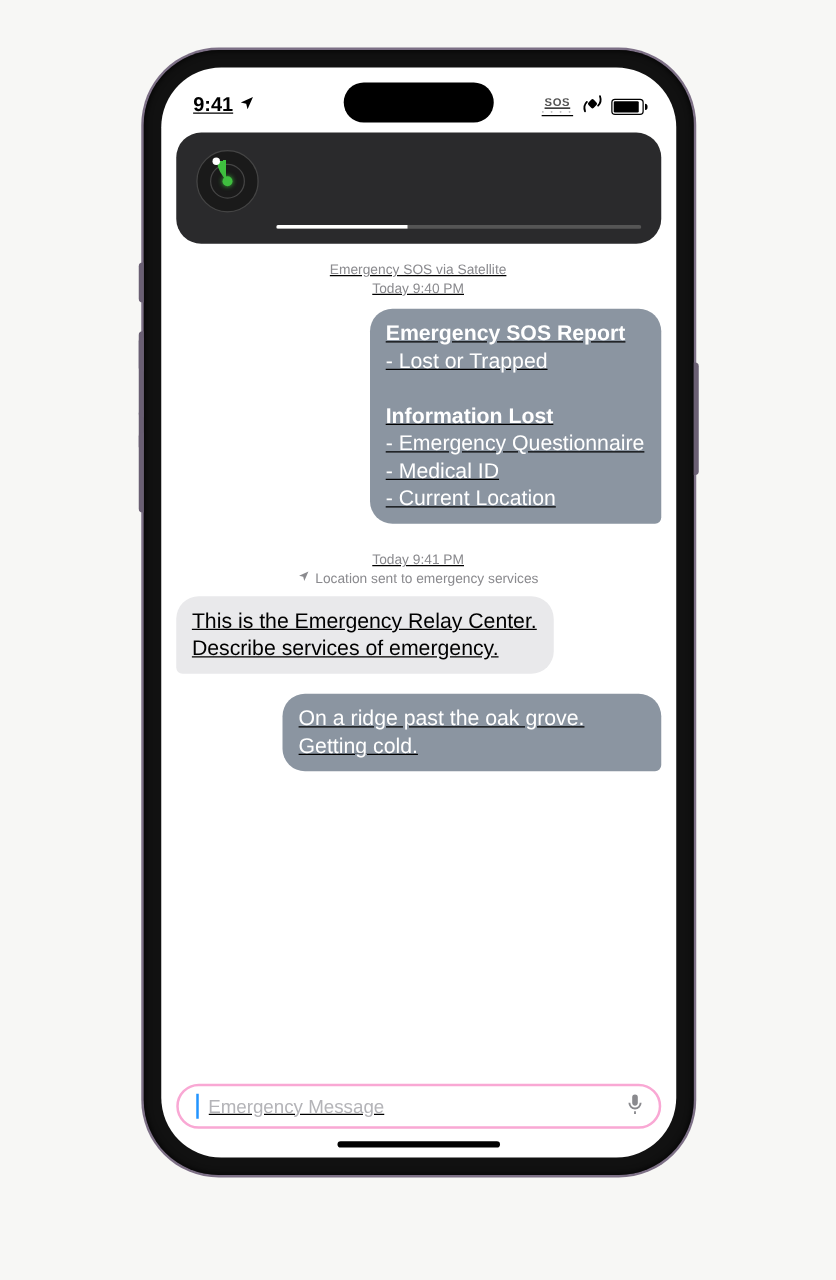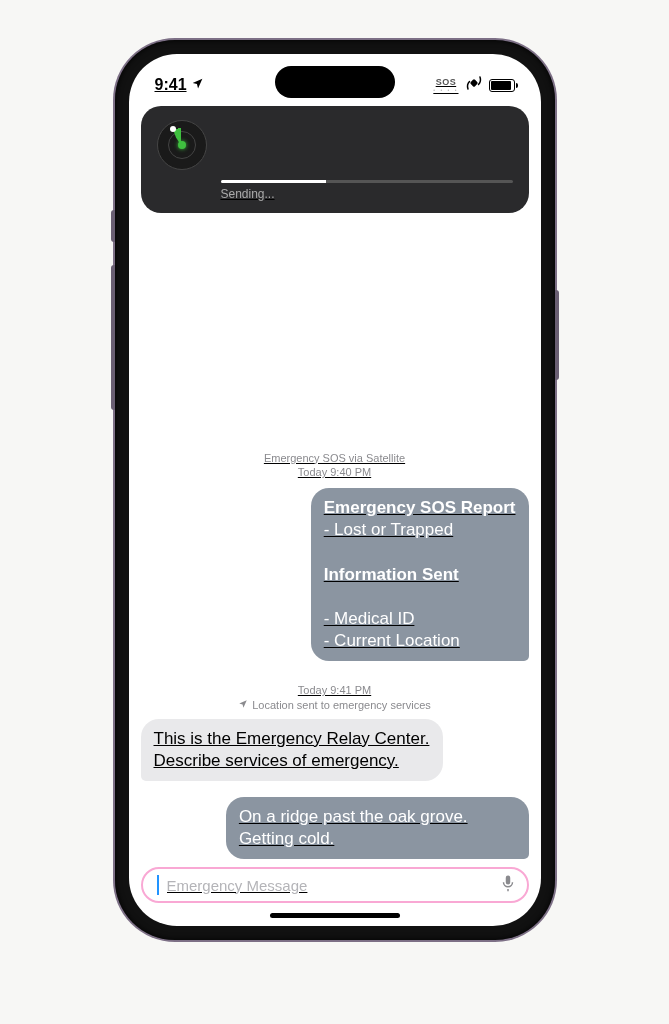--- a/index.html
+++ b/index.html
@@ -124,21 +124,20 @@
   .progress-bar > div{height:100%;background:#fff;width:36%;}
   .progress-label{font-size:12px;color:#aaa;margin-top:4px;}
   
   .messages {
     flex:1;
     overflow:hidden;
     padding: 8px 12px 0;
     display:flex;
     flex-direction:column;
     gap:4px;
-    justify-content:flex-end;
   }
   .thread-header{
     text-align:center;
     font-size:11px;
     color:#8a8a8e;
     line-height:1.35;
     margin:6px 0 4px;
   }
   .thread-header .line2{font-size:11px;}
   .bubble {
@@ -243,35 +242,34 @@
       <div class="sat-banner-top">
         <div class="sat-radar">
           <div class="sweep"></div>
           <div class="dot"></div>
         </div>
       </div>
       <div class="progress">
         <div class="progress-bar">
             <div></div>
           </div>
-        <div class="progress-label">Sending...</div>
       </div>
     </div>
 
     <div class="messages">
       <div class="thread-header">
         <div>Emergency SOS via Satellite</div>
         <div class="line2">Today 9:40 PM</div>
       </div>
 
       <div class="bubble out">
         <strong>Emergency SOS Report</strong><br>
         <span>- Lost or Trapped</span><br><br>
-        <strong>Information Sent</strong><br>
-        <br>
+        <strong>Information Lost</strong><br>
+        <span>- Emergency Questionnaire</span><br>
         <span>- Medical ID</span><br>
         <span>- Current Location</span>
       </div>
 
       <div class="midstamp">
         <div>Today 9:41 PM</div>
         <div class="locrow">
           <span>
             <svg width="10" height="10" viewBox="0 0 24 24">
                 <path d="M3 11 L21 3 L13 21 L11 13 Z" fill="#8a8a8e"></path>

